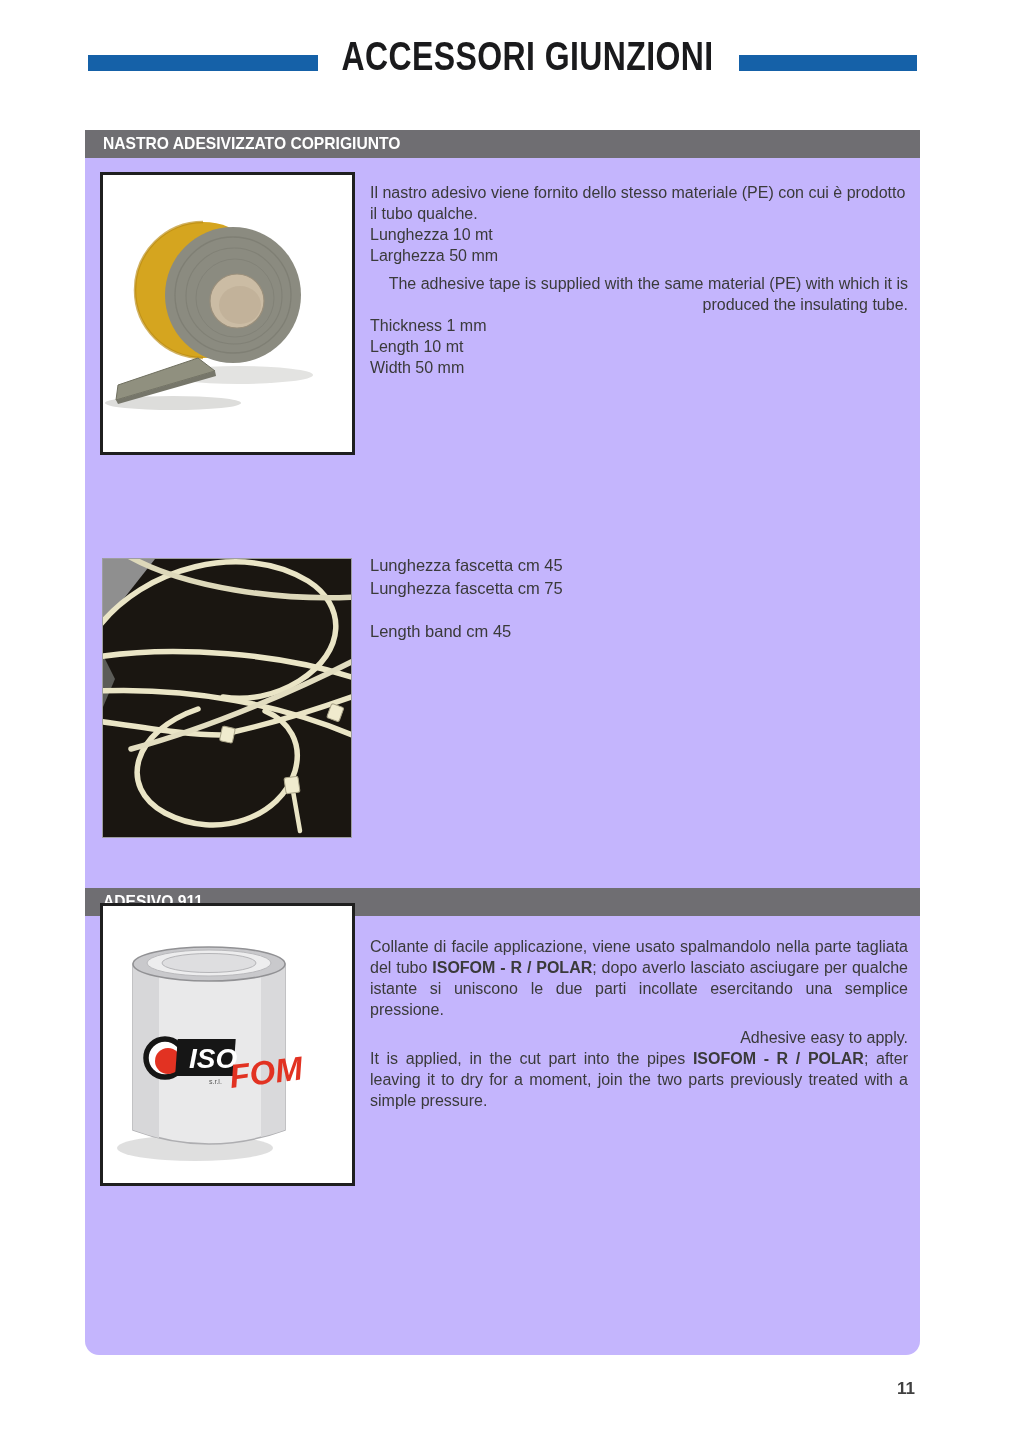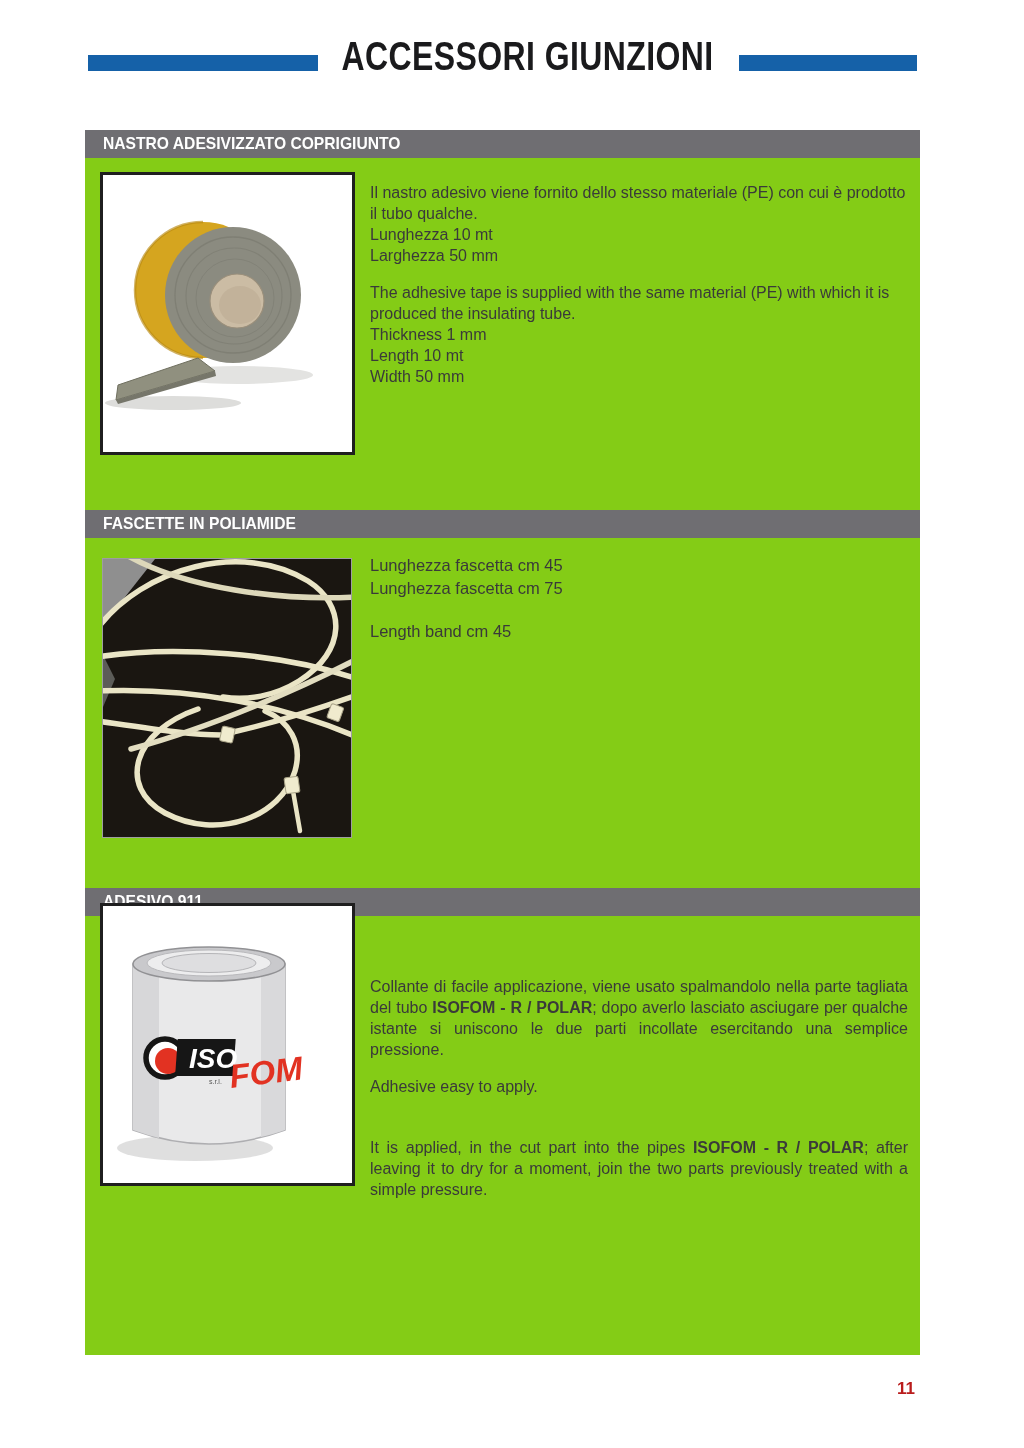--- a/index.html
+++ b/index.html
@@ -8,44 +8,44 @@
     font-family:"Liberation Sans", sans-serif;overflow:hidden;
   }
   .title-bar{position:absolute;height:16px;background:#1561a8;}
   .title-bar.left{left:88px;top:55px;width:230px;}
   .title-bar.right{left:739px;top:55px;width:178px;}
   .title-wrap{position:absolute;left:33px;top:36px;width:990px;text-align:center;}
   .page-title{
     display:inline-block;margin:0;font-size:40px;font-weight:700;color:#1a1a1c;
     transform:scaleX(0.8);white-space:nowrap;letter-spacing:0.5px;line-height:1;
   }
-  .content{position:absolute;left:85px;top:130px;width:835px;height:1225px;background:#84cc16;}
+  .content{position:absolute;left:85px;top:130px;width:835px;height:1225px;background:#c4b5fd;border-radius:14px;}
   .sec-header{
     position:absolute;left:0;width:835px;height:28px;background:#6f6e72;
     color:#ffffff;font-weight:700;font-size:17px;line-height:28px;
     padding-left:18px;box-sizing:border-box;white-space:nowrap;
   }
   .sec-header .hdr-txt{display:inline-block;transform:scaleX(0.92);transform-origin:0 50%;}
   .img-frame{
     position:absolute;left:15px;width:249px;height:277px;background:#ffffff;
     border:3px solid #1f1f1f;
   }
   .photo2{
     position:absolute;left:17px;top:428px;width:250px;height:280px;
     background:#19150f;border:1px solid #9e9ea0;box-sizing:border-box;
   }
   .text-block{
     position:absolute;left:285px;width:538px;font-size:16px;line-height:21px;color:#3a3a3a;
   }
   .text-block.sec2{font-size:16.5px;line-height:23px;}
-  .gap{margin-top:16px;}
+  .gap{margin-top:7px;text-align:right;}
   .gap2{margin-top:20px;}
-  .jst{text-align:justify;margin-top:40px;}
+  .jst{text-align:justify;}
   .b{font-weight:700;}
-  .page-number{position:absolute;left:897px;top:1379px;font-size:17px;font-weight:700;color:#b91c1c;}
+  .page-number{position:absolute;left:897px;top:1379px;font-size:17px;font-weight:700;color:#404040;}
   svg{display:block;}
 </style>
 </head>
 <body>
 
 <div>
 
   <div class="title-bar left"></div>
   <div class="title-wrap">
     <h1 class="page-title">ACCESSORI GIUNZIONI</h1>
@@ -79,23 +79,20 @@
     <div class="text-block" style="top:52px;">
       <div>Il nastro adesivo viene fornito dello stesso materiale (PE) con cui è prodotto il tubo qualche.</div>
       <div>Lunghezza 10 mt</div>
       <div>Larghezza 50 mm</div>
       <div class="gap">The adhesive tape is supplied with the same material (PE) with which it is produced the insulating tube.</div>
       <div>Thickness 1 mm</div>
       <div>Length 10 mt</div>
       <div>Width 50 mm</div>
     </div>
 
-    <div class="sec-header" style="top:380px;">
-      <span class="hdr-txt">FASCETTE IN POLIAMIDE</span>
-    </div>
 
     <div class="photo2">
       <svg width="248" height="278" viewBox="0 0 248 278">
         <rect x="0" y="0" width="248" height="278" fill="#1a1611"></rect>
         <polygon points="0,0 52,0 0,66" fill="#8f8f8f"></polygon>
         <polygon points="0,96 0,148 12,120" fill="#5c5c58"></polygon>
         <g fill="none" stroke="#eae5c6" stroke-width="5.5" stroke-linecap="round">
           <path d="M-6,70 C40,8 140,-18 205,22 C243,46 244,92 196,122 C172,137 144,142 120,138"></path>
           <path d="M20,-6 C80,30 180,42 254,38" stroke="#ddd8ba"></path>
           <path d="M-6,98 C70,86 180,94 254,120"></path>

